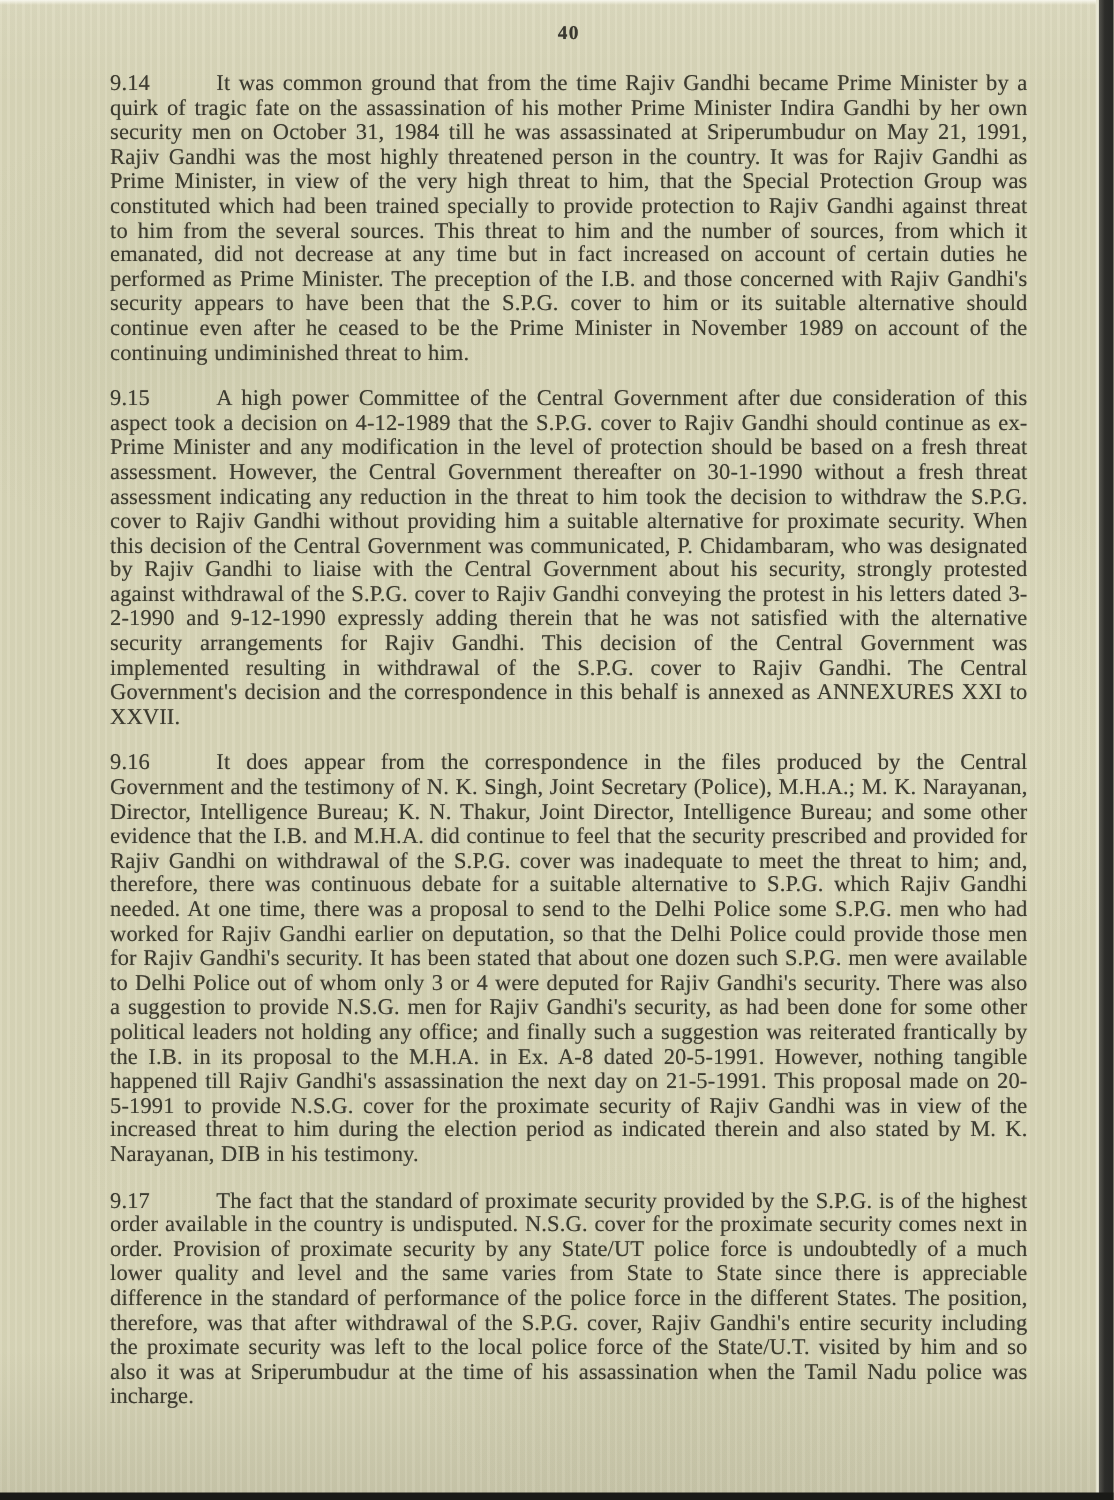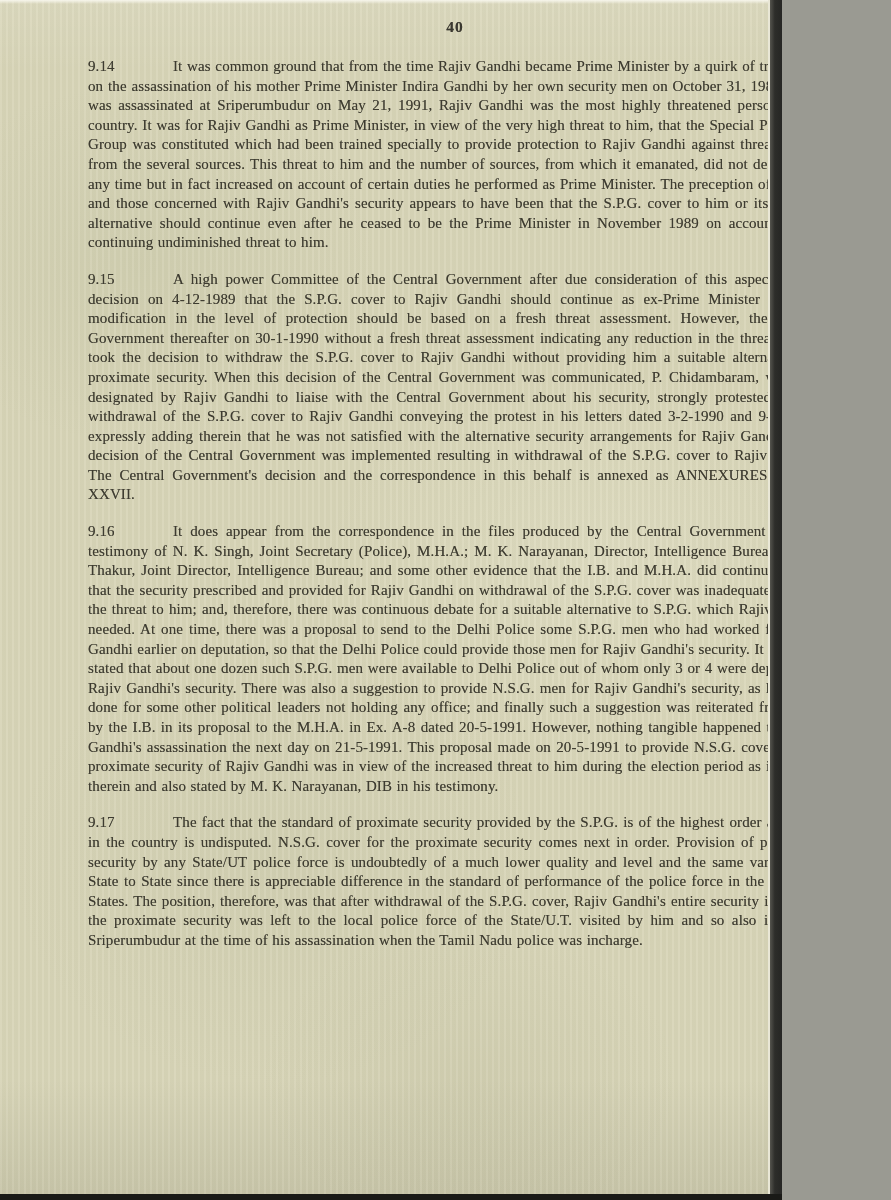--- a/index.html
+++ b/index.html
@@ -2,21 +2,21 @@
 <html><head>
 <meta charset="utf-8">
 <style>
   html, body {
     margin: 0;
     padding: 0;
     background: #9a9a92;
   }
   #page {
     position: relative;
-    width: 782px;
+    width: 891px;
     height: 1200px;
     overflow: hidden;
     font-family: "Liberation Serif", "DejaVu Serif", serif;
     background-color: #d8d5b8;
     background-image:
       repeating-linear-gradient(90deg,
         rgba(255,255,255,0.05) 0px, rgba(255,255,255,0.05) 2px,
         rgba(70,80,50,0.03) 2px, rgba(70,80,50,0.03) 6px),
       radial-gradient(ellipse 340px 260px at 18% 22%, rgba(150,158,120,0.10), rgba(150,158,120,0) 70%),
       radial-gradient(ellipse 420px 300px at 78% 48%, rgba(235,233,210,0.35), rgba(235,233,210,0) 70%),
@@ -53,21 +53,21 @@
     text-align: center;
     font-size: 15.5px;
     font-weight: 600;
     letter-spacing: 1px;
     color: #3a3830;
     margin-bottom: 21px;
     text-shadow: 0 0 0.6px rgba(58,56,48,0.65);
   }
   .para {
     margin: 0 0 17px 0;
-    font-size: 15px;
+    font-size: 18px;
     line-height: 19.6px;
     text-align: justify;
     letter-spacing: 0.12px;
     word-spacing: 0.6px;
     color: #3d3b30;
     text-shadow: 0 0 0.6px rgba(61,59,48,0.55);
   }
   .pnum {
     display: inline-block;
     width: 85px;

